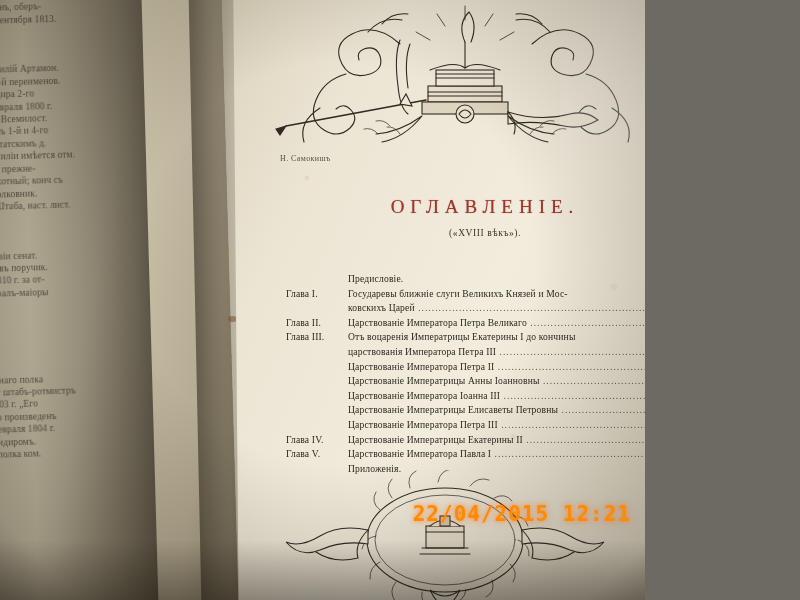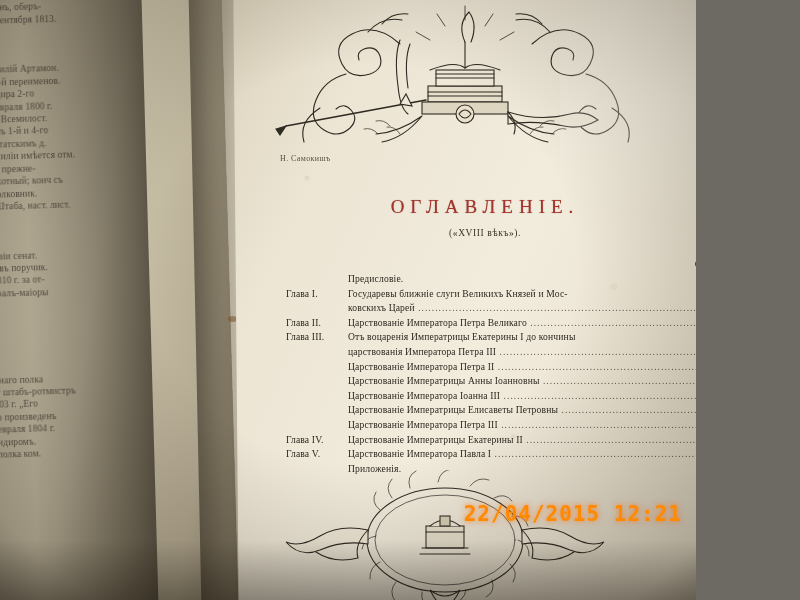--- a/index.html
+++ b/index.html
@@ -2,21 +2,21 @@
 <html><head>
 <meta charset="utf-8">
 <style>
   html,body{margin:0;padding:0;}
   body{
     width:800px;height:600px;overflow:hidden;
     background:#6d6a63;
     font-family:"Liberation Serif", serif;
   }
   .photo{
-    position:relative;width:696px;height:600px;overflow:hidden;
+    position:relative;width:645px;height:600px;overflow:hidden;
     background:
       radial-gradient(ellipse at 60% 45%, #efe9d9 0%, #e7e0cd 42%, #d9d0ba 70%, #c3b9a2 100%);
   }
   
   .left-page{
     position:absolute;left:-120px;top:-18px;width:350px;height:640px;
     background:linear-gradient(100deg,#9d937f 0%,#bdb49d 28%,#cfc6ae 58%,#b4aa92 86%,#8d846f 100%);
     transform:rotate(-1.6deg);
     box-shadow:6px 0 18px rgba(0,0,0,.35) inset;
     overflow:hidden;

